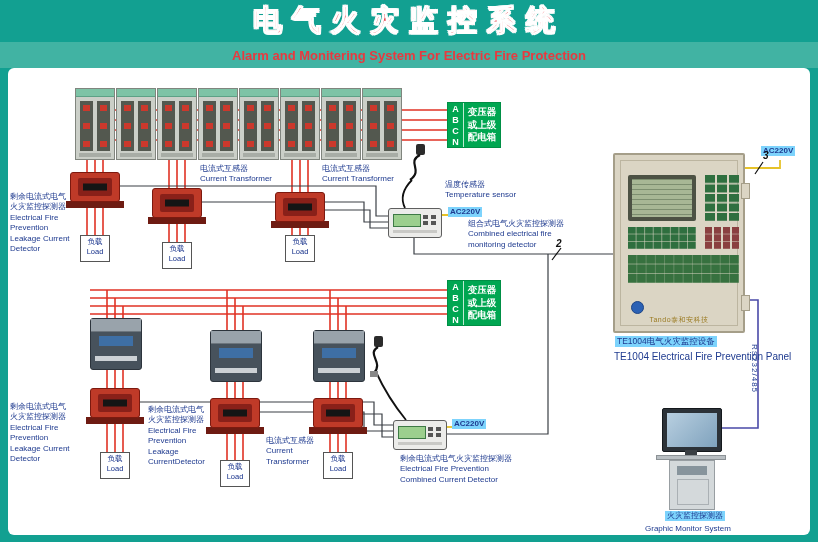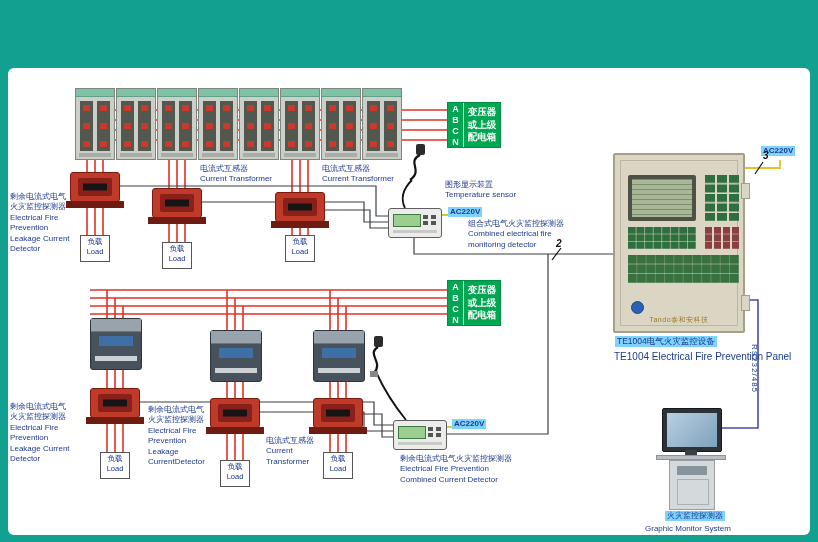--- a/index.html
+++ b/index.html
@@ -83,20 +83,26 @@
   .hl{background:#7dd3fc;padding:0 2px;font-weight:bold;display:inline-block;}
   .mk{position:absolute;font-size:10px;font-weight:bold;font-style:italic;color:#111;z-index:3;}
   .vert{writing-mode:vertical-rl;letter-spacing:1px;}
   .b{font-weight:normal;}
 </style>
 </head>
 <body>
 
 <div class="stage">
 
+  <div class="header">
+    <div class="header-title">电气火灾监控系统</div>
+    <div class="header-sub">
+      <span>Alarm and Monitering System For Electric Fire Protection</span>
+    </div>
+  </div>
 
   <div id="canvas">
 
     <svg id="wires" width="802" height="467">
       <g stroke="#e03224" stroke-width="1.6" fill="none">
         <path d="M67 42 H439"></path>
           <path d="M67 52 H439"></path>
           <path d="M67 62 H439"></path>
           <path d="M67 72 H439"></path>
         <path d="M79 92 V167"></path>
@@ -357,21 +363,21 @@
     <div class="lbl" style="left:2px;top:124px">剩余电流式电气
 火灾监控探测器
 Electrical Fire
 Prevention
 Leakage Current
 Detector</div>
     <div class="lbl" style="left:192px;top:96px">电流式互感器
 Current Transformer</div>
     <div class="lbl" style="left:314px;top:96px">电流式互感器
 Current Transformer</div>
-    <div class="lbl" style="left:437px;top:112px">图形显示装置
+    <div class="lbl" style="left:437px;top:112px">温度传感器
 Temperature sensor</div>
     <div class="lbl hl" style="left:440px;top:139px">AC220V</div>
     <div class="lbl" style="left:460px;top:151px">组合式电气火灾监控探测器
 Combined electrical fire
 monitoring detector</div>
     <div class="mk" style="left:548px;top:170px">2</div>
     <div class="lbl hl" style="left:753px;top:78px">AC220V</div>
     <div class="mk" style="left:755px;top:82px">3</div>
     <div class="lbl vert" style="left:741px;top:276px">RS232/485</div>
     <div class="lbl hl b" style="left:607px;top:268px;font-size:8.5px">TE1004电气火灾监控设备</div>

